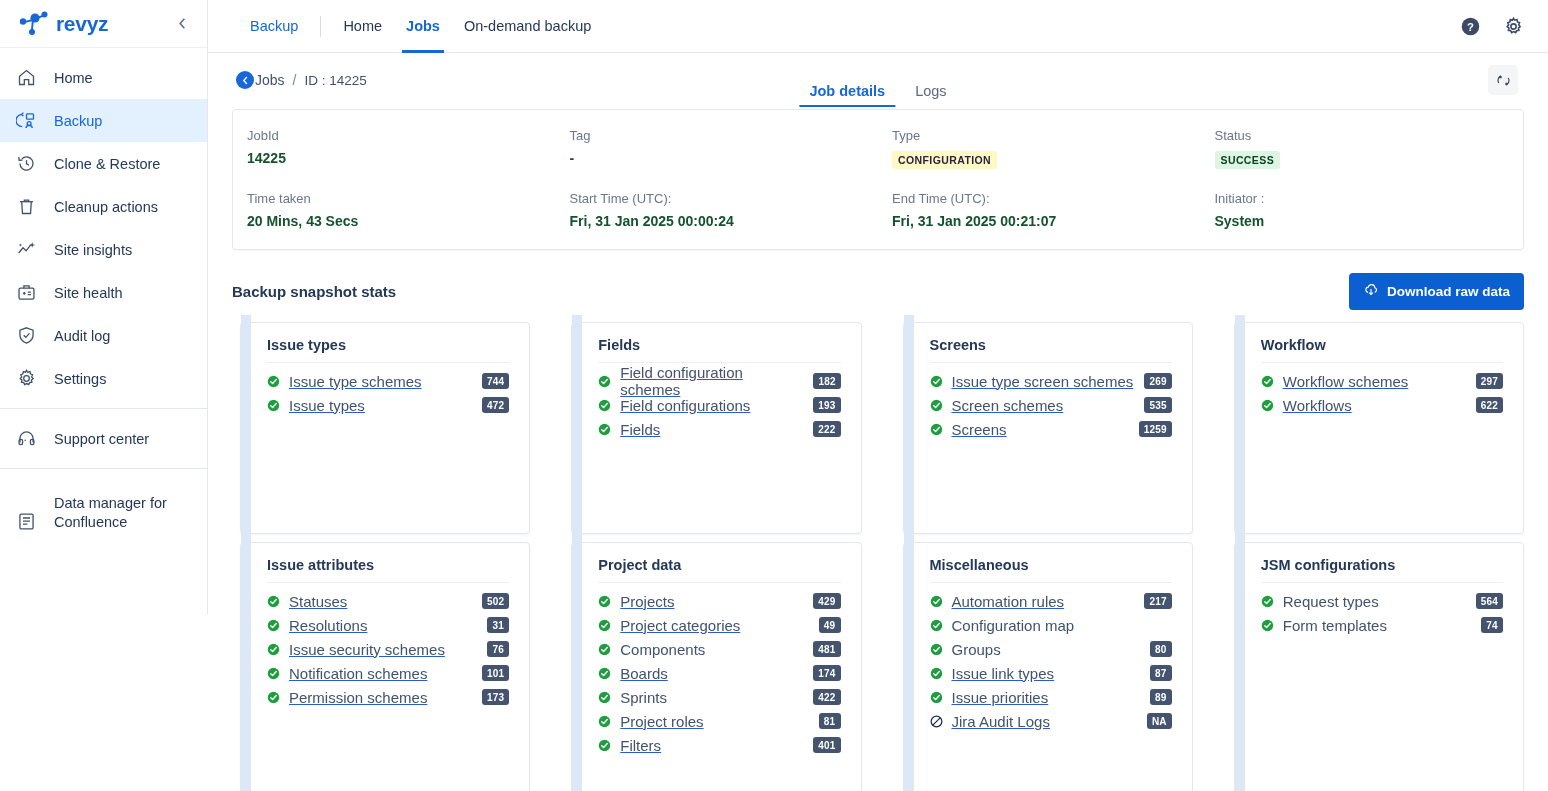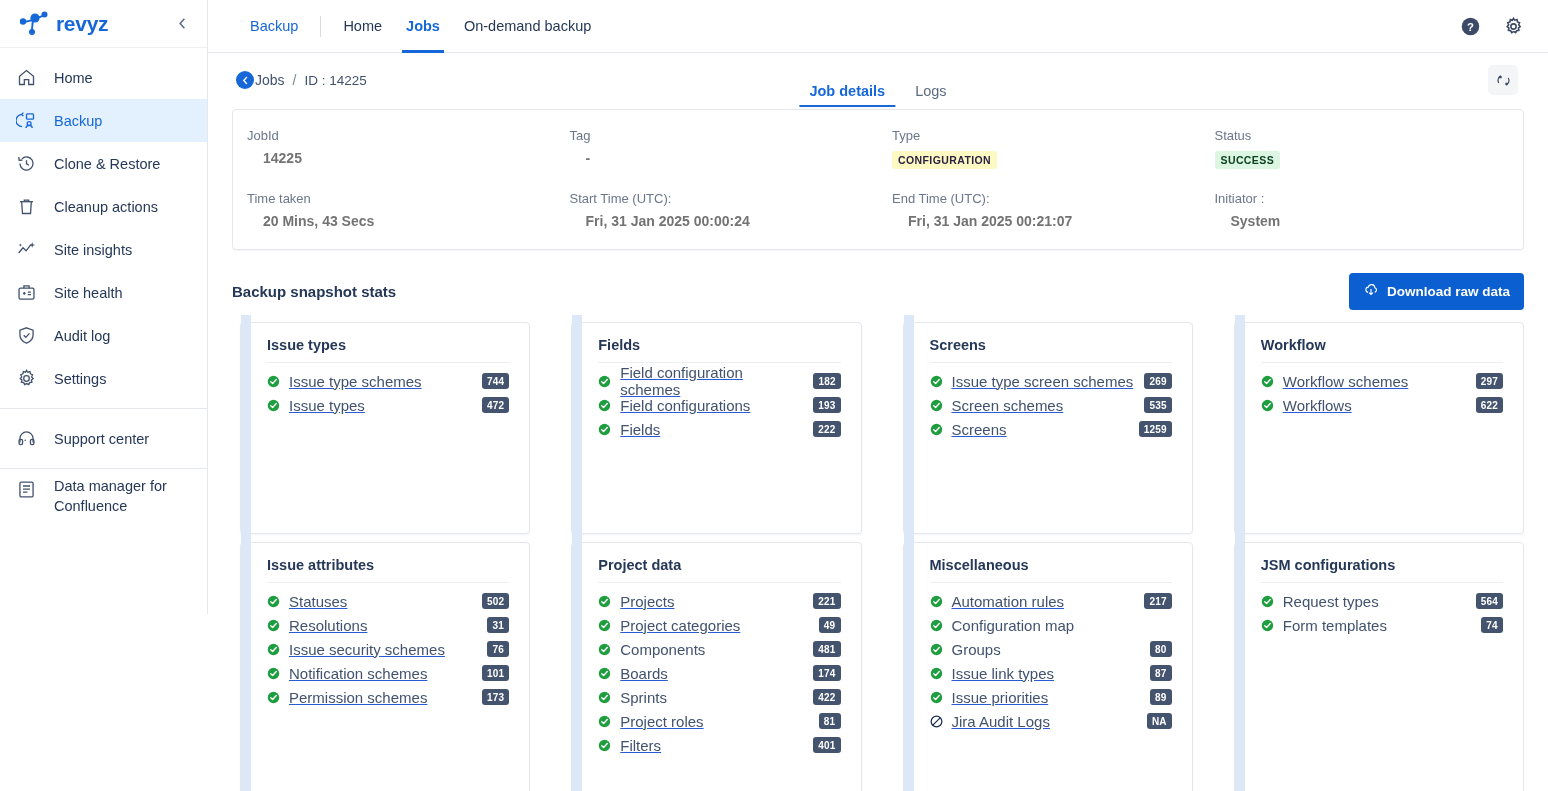--- a/index.html
+++ b/index.html
@@ -43,21 +43,21 @@
     text-decoration: none;
   }
   .nav-item .ico {
     width: 24px; height: 24px; flex: 0 0 24px;
     display: flex; align-items: center; justify-content: center;
     color: #42526e;
   }
   .nav-item.active { background: #e3f0fd; color: #1667d8; }
   .nav-item.active .ico { color: #1667d8; }
   .nav-sep { height: 1px; background: #e4e7ec; margin: 8px 0; }
-  .nav-item.tall { height: 56px; align-items: flex-start; line-height: 1.35; }
+  .nav-item.tall { height: 56px; align-items: flex-end; line-height: 1.35; }
 
   
   .main { flex: 1; display: flex; flex-direction: column; background: #ffffff; }
 
   .topbar {
     height: 53px; border-bottom: 1px solid #e4e7ec;
     display: flex; align-items: center; padding: 0 24px 0 30px;
     flex: 0 0 53px;
   }
   .topbar-tabs { display: flex; align-items: stretch; height: 53px; }
@@ -115,21 +115,21 @@
   
   .jobcard {
     border: 1px solid #e4e7ec; border-radius: 4px; background: #fff;
     padding: 18px 0 20px 0; margin-top: 2px;
     box-shadow: 0 1px 1px rgba(9,30,66,0.04);
   }
   .jobgrid { display: grid; grid-template-columns: repeat(4, 1fr); }
   .jobcell { padding: 0 14px 0 14px; }
   .jobgrid.row2 { margin-top: 22px; }
   .jc-label { font-size: 13px; color: #6b778c; margin-bottom: 7px; }
-  .jc-value { font-size: 14px; font-weight: bold; color: #737373; margin-left: 16px; }
+  .jc-value { font-size: 14px; font-weight: bold; color: #14532d; }
   .pill {
     display: inline-block; font-size: 10.5px; font-weight: bold;
     letter-spacing: 0.4px; padding: 3px 6px; border-radius: 3px;
   }
   .pill-type { background: #fef9c3; color: #2b2142; }
   .pill-status { background: #ddf5e3; color: #0b4221; }
 
   
   .stats-head {
     display: flex; align-items: center; justify-content: space-between;
@@ -603,21 +603,21 @@
             <div class="sc-title">Project data</div>
             <div class="sc-rule"></div>
             <div class="sc-row">
               <span class="chk">
                 <svg viewBox="0 0 16 16" width="13" height="13">
                   <circle cx="8" cy="8" r="7" fill="#1e9e3e"></circle>
                   <path d="M4.6 8.2 L6.9 10.4 L11.4 5.6" fill="none" stroke="#ffffff" stroke-width="1.7" stroke-linecap="round" stroke-linejoin="round"></path>
                 </svg>
               </span>
               <span class="sc-label link">Projects</span>
-              <span class="badge">221</span>
+              <span class="badge">429</span>
             </div>
             <div class="sc-row">
               <span class="chk">
                 <svg viewBox="0 0 16 16" width="13" height="13">
                   <circle cx="8" cy="8" r="7" fill="#1e9e3e"></circle>
                   <path d="M4.6 8.2 L6.9 10.4 L11.4 5.6" fill="none" stroke="#ffffff" stroke-width="1.7" stroke-linecap="round" stroke-linejoin="round"></path>
                 </svg>
               </span>
               <span class="sc-label link">Project categories</span>
               <span class="badge">49</span>

